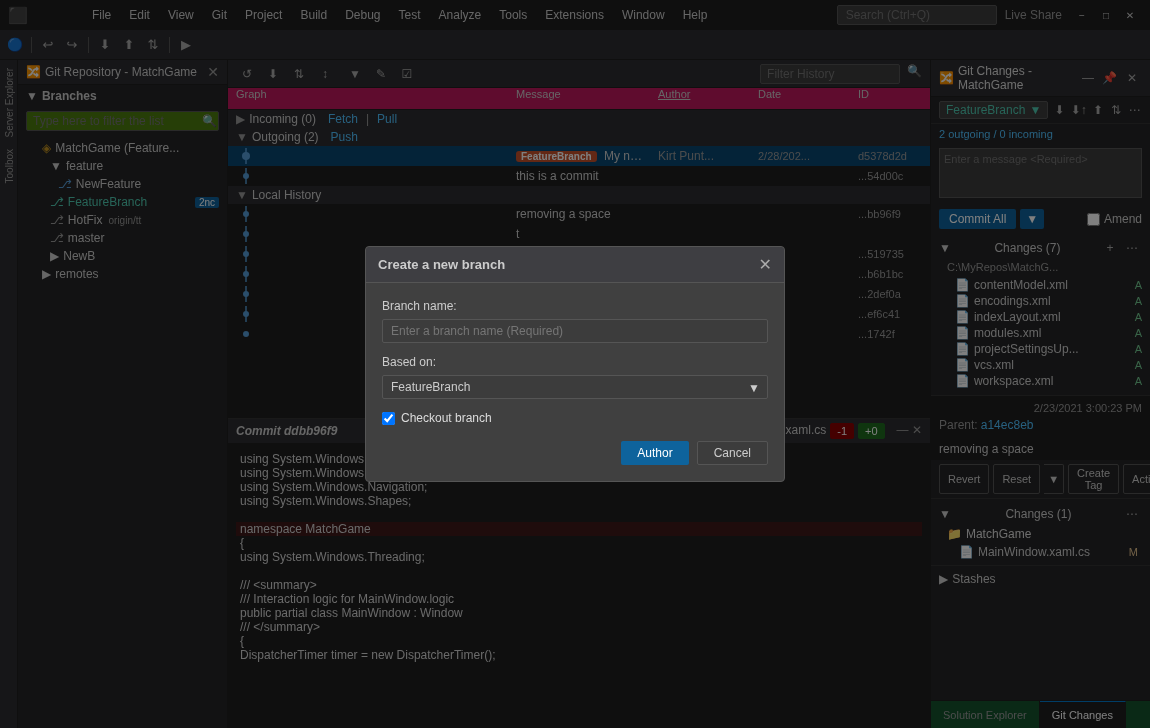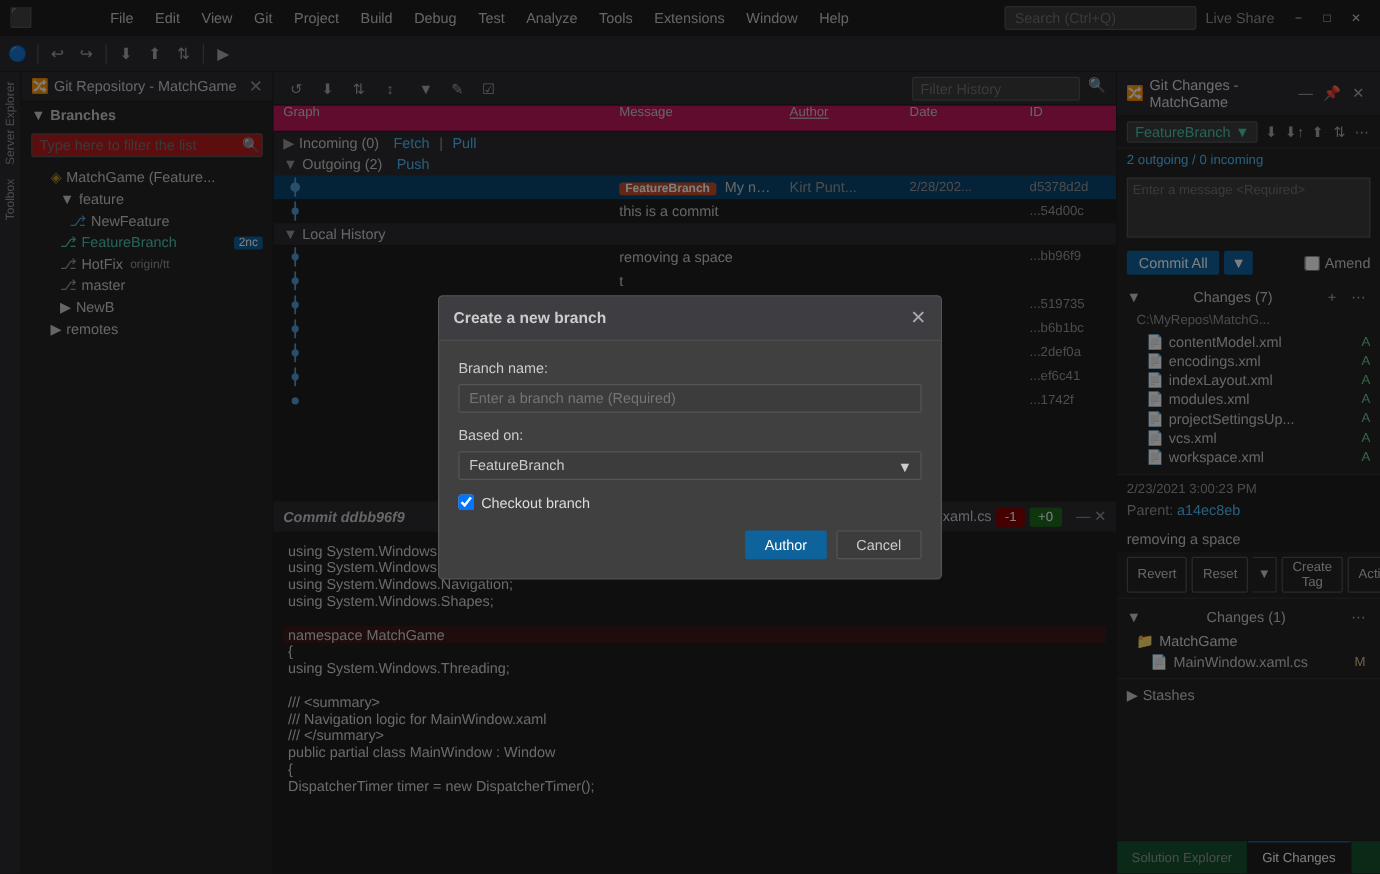--- a/index.html
+++ b/index.html
@@ -27,21 +27,21 @@
     .vertical-label { writing-mode: vertical-rl; transform: rotate(180deg); font-size: 10px; color: #999; padding: 4px 2px; cursor: pointer; }
 
     
     .git-repo-panel { width: 210px; background: #252526; border-right: 1px solid #1e1e1e; display: flex; flex-direction: column; }
     .panel-header { background: #2d2d30; padding: 4px 8px; display: flex; align-items: center; justify-content: space-between; border-bottom: 1px solid #1e1e1e; font-size: 11px; color: #ccc; }
     .panel-header-title { display: flex; align-items: center; gap: 4px; }
     .panel-close { cursor: pointer; color: #999; font-size: 14px; }
 
     .branches-header { padding: 4px 8px; display: flex; align-items: center; gap: 4px; font-weight: bold; color: #ccc; cursor: pointer; }
     .search-bar { padding: 4px 8px; }
-    .search-bar input { width: 100%; background: #b91c1c; border: 1px solid #555; color: #ccc; padding: 2px 6px; border-radius: 2px; }
+    .search-bar input { width: 100%; background: #4d7c0f; border: 1px solid #555; color: #ccc; padding: 2px 6px; border-radius: 2px; }
 
     .branch-tree { flex: 1; overflow-y: auto; padding: 4px 0; }
     .branch-item { padding: 2px 8px 2px 16px; display: flex; align-items: center; gap: 4px; cursor: pointer; color: #ccc; }
     .branch-item.active { color: #4ec9b0; }
     .branch-item .badge { background: #0e639c; color: white; padding: 0 4px; border-radius: 2px; font-size: 10px; margin-left: auto; }
     .indent-1 { padding-left: 24px; }
     .indent-2 { padding-left: 32px; }
     .indent-3 { padding-left: 40px; }
 
     
@@ -420,23 +420,23 @@
         <div class="code-line">using System.Windows.Media;</div>
         <div class="code-line">using System.Windows.Media.Imag...</div>
         <div class="code-line">using System.Windows.Navigation;</div>
         <div class="code-line">using System.Windows.Shapes;</div>
         <div class="code-line">&nbsp;</div>
         <div class="code-line removed">namespace MatchGame</div>
         <div class="code-line">{</div>
         <div class="code-line">    using System.Windows.Threading;</div>
         <div class="code-line">&nbsp;</div>
         <div class="code-line">    /// &lt;summary&gt;</div>
-        <div class="code-line">    /// Navigation logic for MainWindow.xaml</div>
+        <div class="code-line">    /// Interaction logic for MainWindow.logic</div>
+        <div class="code-line">    public partial class MainWindow : Window</div>
         <div class="code-line">    /// &lt;/summary&gt;</div>
-        <div class="code-line">    public partial class MainWindow : Window</div>
         <div class="code-line">    {</div>
         <div class="code-line">        DispatcherTimer timer = new DispatcherTimer();</div>
       </div>
     </div>
 
   </div>
 
   <div class="git-changes-panel">
     <div class="changes-header">
       <div style="display:flex; align-items:center; gap:4px;">
@@ -520,21 +520,21 @@
         </div>
         <div class="change-item">
           <span>📄</span>
           <span>workspace.xml</span>
           <span class="change-status">A</span>
         </div>
       </div>
     </div>
 
     <div style="padding:4px 8px; border-top:1px solid #333; background:#1e1e1e;">
-      <div style="color:#999; font-size:11px; padding:2px 0;">2/23/2021 3:00:23 PM</div>
+      <div style="color:#999; font-size:11px; padding:2px 0;text-align:right;">2/23/2021 3:00:23 PM</div>
       <div style="font-size:11px; padding:2px 0; color:#999;">
         <span>Parent:</span>
         <span class="parent-link">a14ec8eb</span>
       </div>
     </div>
 
     <div style="padding:4px 8px; background:#1e1e1e;">
       <span style="color:#ccc;">removing a space</span>
     </div>
 

